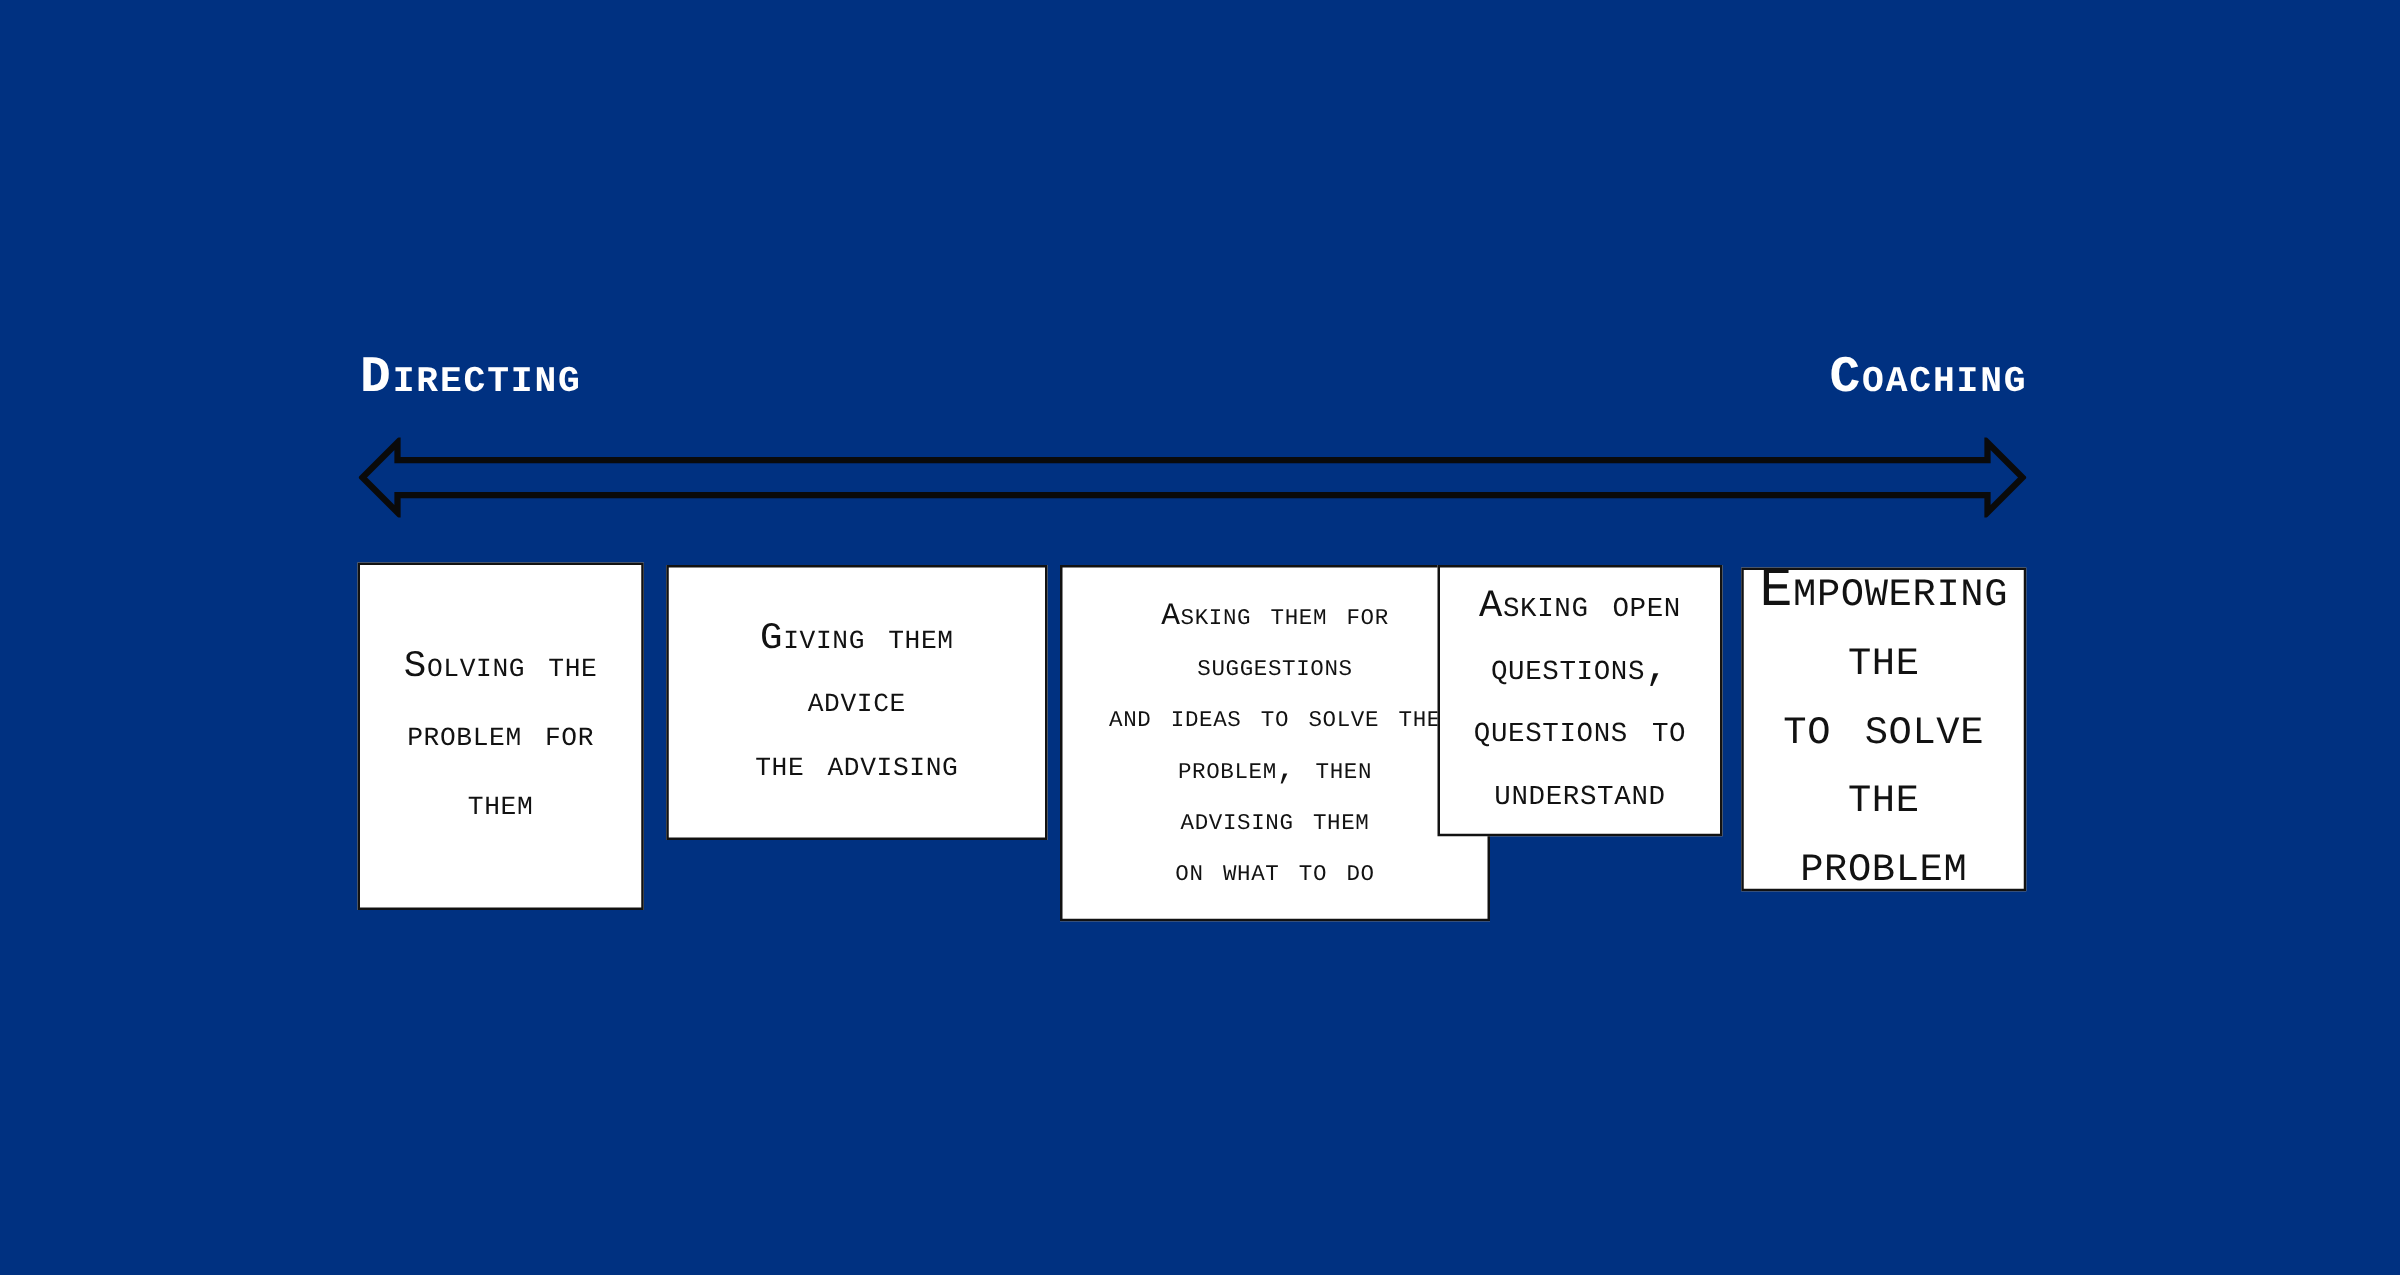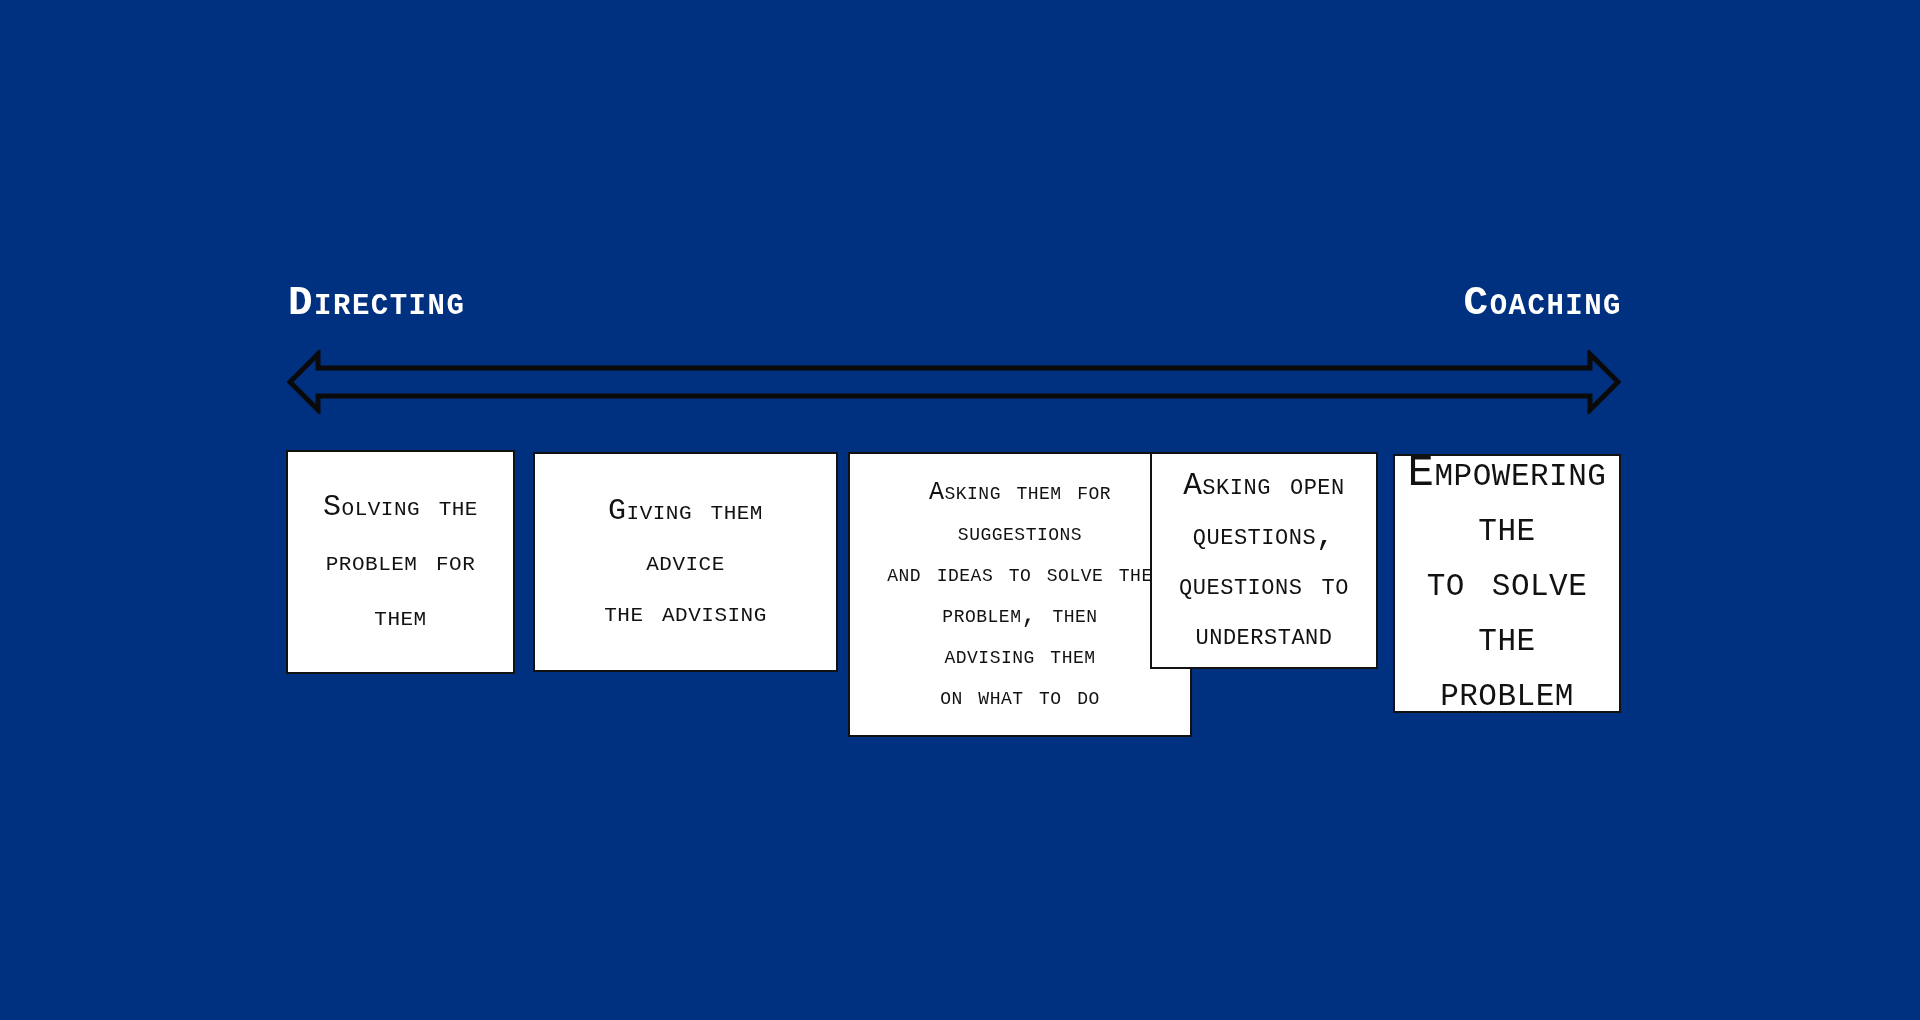--- a/index.html
+++ b/index.html
@@ -43,21 +43,21 @@
     color: #121212;
     display: flex;
     flex-direction: column;
     justify-content: center;
     align-items: center;
     text-align: center;
     font-variant: small-caps;
     letter-spacing: 0.5px;
     box-sizing: border-box;
   }
-  .b1 { left: 286px;  top: 450px; width: 229px; height: 224px; font-size: 30px; line-height: 55px; }
+  .b1 { left: 286px;  top: 450px; width: 229px; height: 278px; font-size: 30px; line-height: 55px; }
   .b2 { left: 533px;  top: 452px; width: 305px; height: 220px; font-size: 30px; line-height: 51px; text-align: center; }
   .b3 { left: 848px;  top: 452px; width: 344px; height: 285px; font-size: 25px; line-height: 41px; }
   .b4 { left: 1150px; top: 452px; width: 228px; height: 217px; font-size: 31px; line-height: 50px; }
   .b5 { left: 1393px; top: 454px; width: 228px; height: 259px; font-size: 44px; line-height: 55px; }
 </style>
 </head>
 <body>
 
 <div class="canvas">
 

